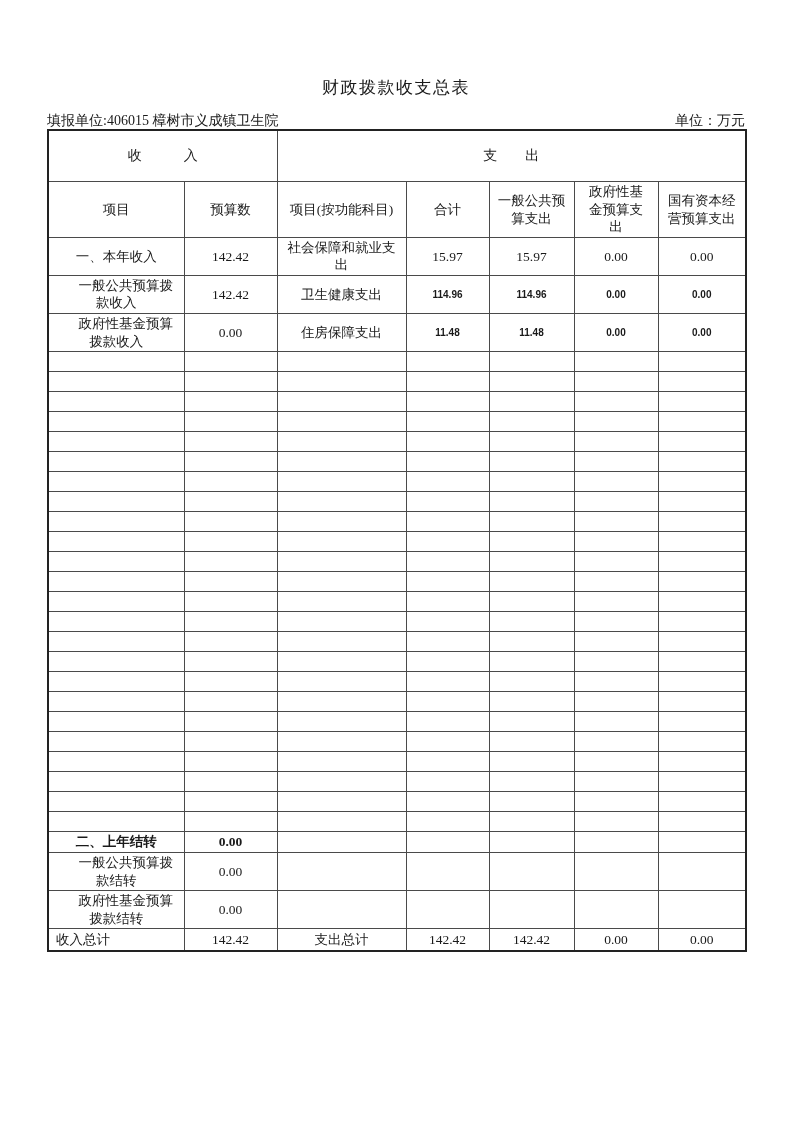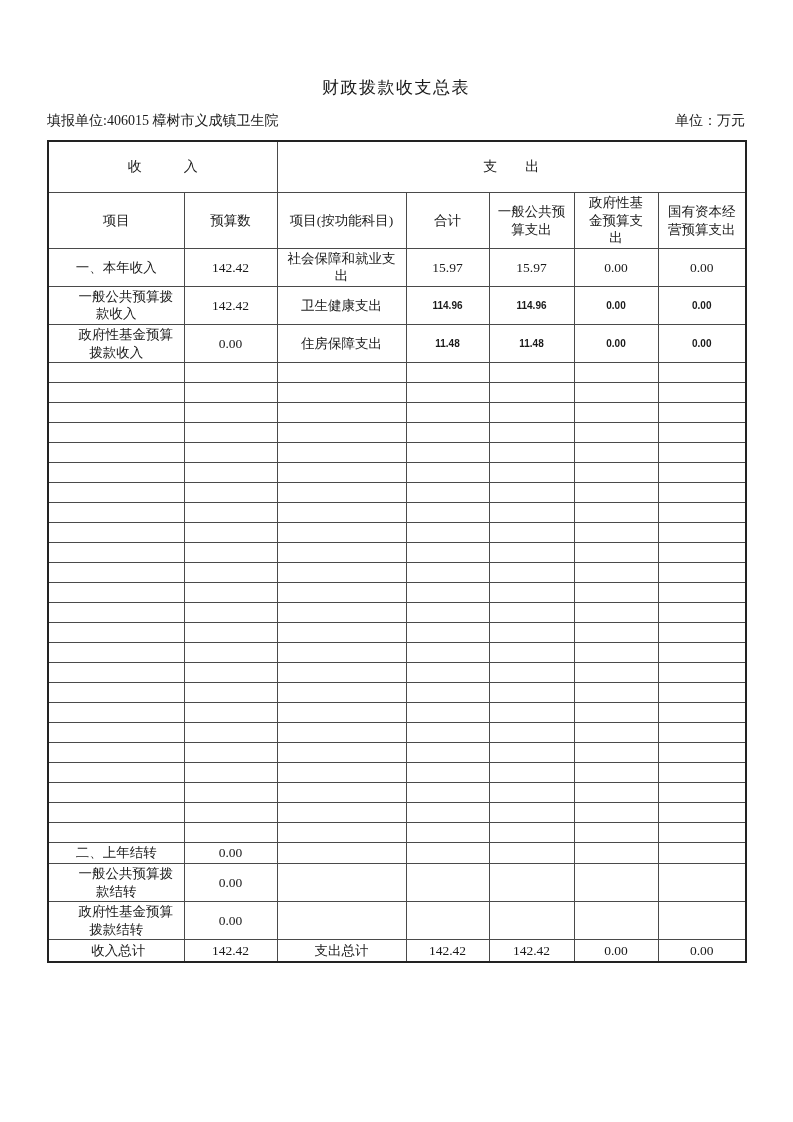--- a/index.html
+++ b/index.html
@@ -9,50 +9,50 @@
     -webkit-font-smoothing:antialiased;
   }
   *{box-sizing:border-box;}
   .sheet{padding:78px 48px 0 47px;}
   .doc-title{
     text-align:center;font-size:17px;font-weight:normal;letter-spacing:1.5px;
     line-height:19px;
   }
   .meta-row{
     display:flex;justify-content:space-between;align-items:flex-end;
-    font-size:14px;margin-top:15px;margin-bottom:11px;line-height:17px;
+    font-size:14px;margin-top:15px;line-height:17px;
   }
   table.budget{
     border-collapse:collapse;table-layout:fixed;width:698px;
     border:2px solid #222222;
   }
   table.budget th, table.budget td{
     border:1px solid #4a4a4a;
     font-weight:normal;font-size:13.5px;text-align:center;vertical-align:middle;
     padding:1px 3px;overflow:hidden;line-height:1.3;
   }
   tr.h1 th{height:22px;font-size:14px;padding:16px;}
   tr.h2 th{height:49px;white-space:pre-line;}
   td.item{
     text-align:left;padding-left:4px;padding-right:2px;
     white-space:pre-line;
   }
   td.item.indent{text-indent:1.4em;}
-  td.item.center{text-align:center;padding-left:7px;}
+  td.item.center{text-align:left;padding-left:7px;}
   td.exp{white-space:pre-line;}
   td.num{font-size:14px;margin-left:16px;}
   td.num.sans{
     font-family:"Liberation Sans","DejaVu Sans",sans-serif;
     font-size:10px;font-weight:600;letter-spacing:0;
   }
   tr.r1 td{height:35px;}
   tr.r2 td, tr.r3 td{height:38px;}
   tr.r4 td{height:37px;}
   tr.re td{height:20px;padding:0;}
-  tr.b1 td{height:21px;}
+  tr.b1 td{height:21px;font-weight:bold;}
   tr.b2 td, tr.b3 td{height:37px;}
   tr.b4 td{height:22px;}
 </style>
 </head>
 <body>
 
 <div class="sheet">
 
   <div class="doc-title">财政拨款收支总表</div>
 

